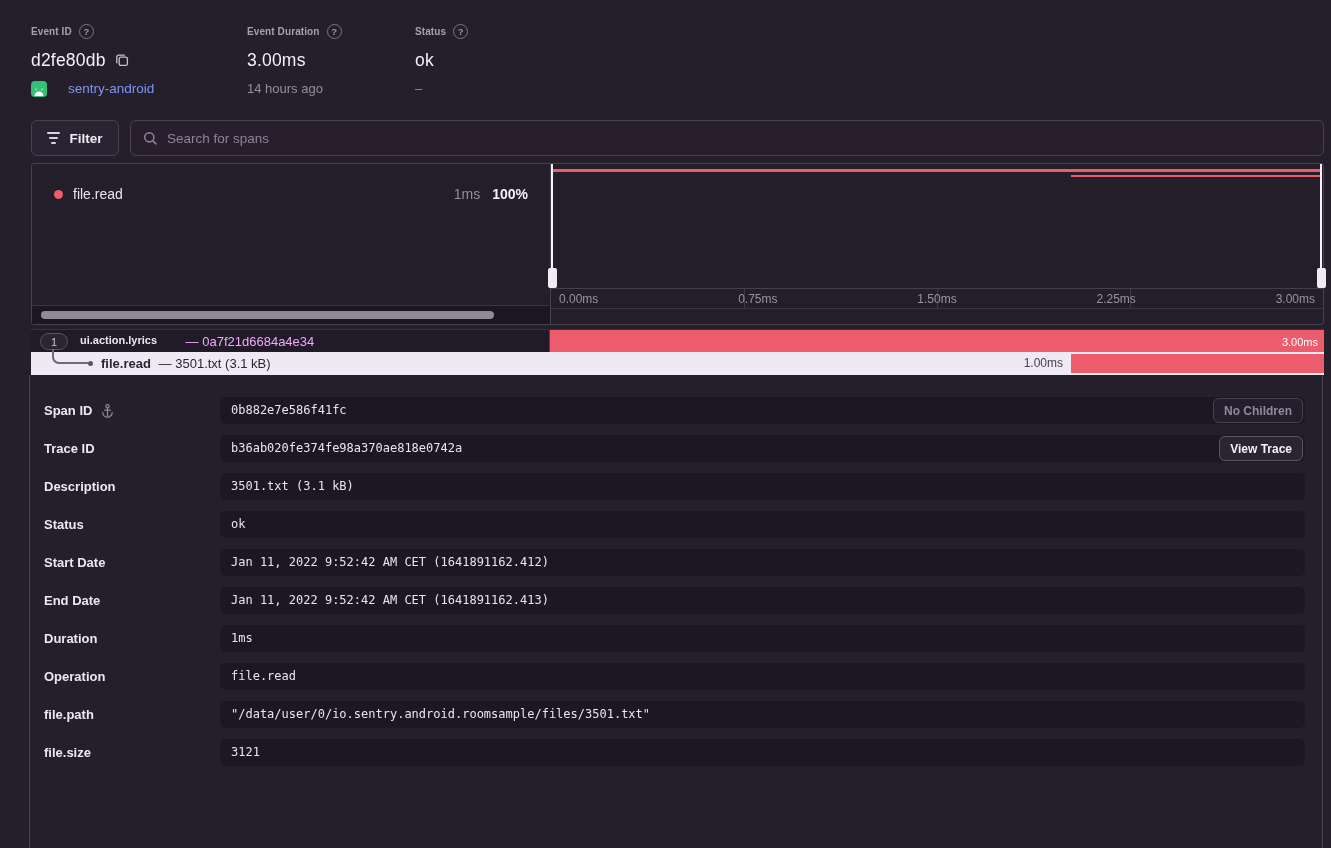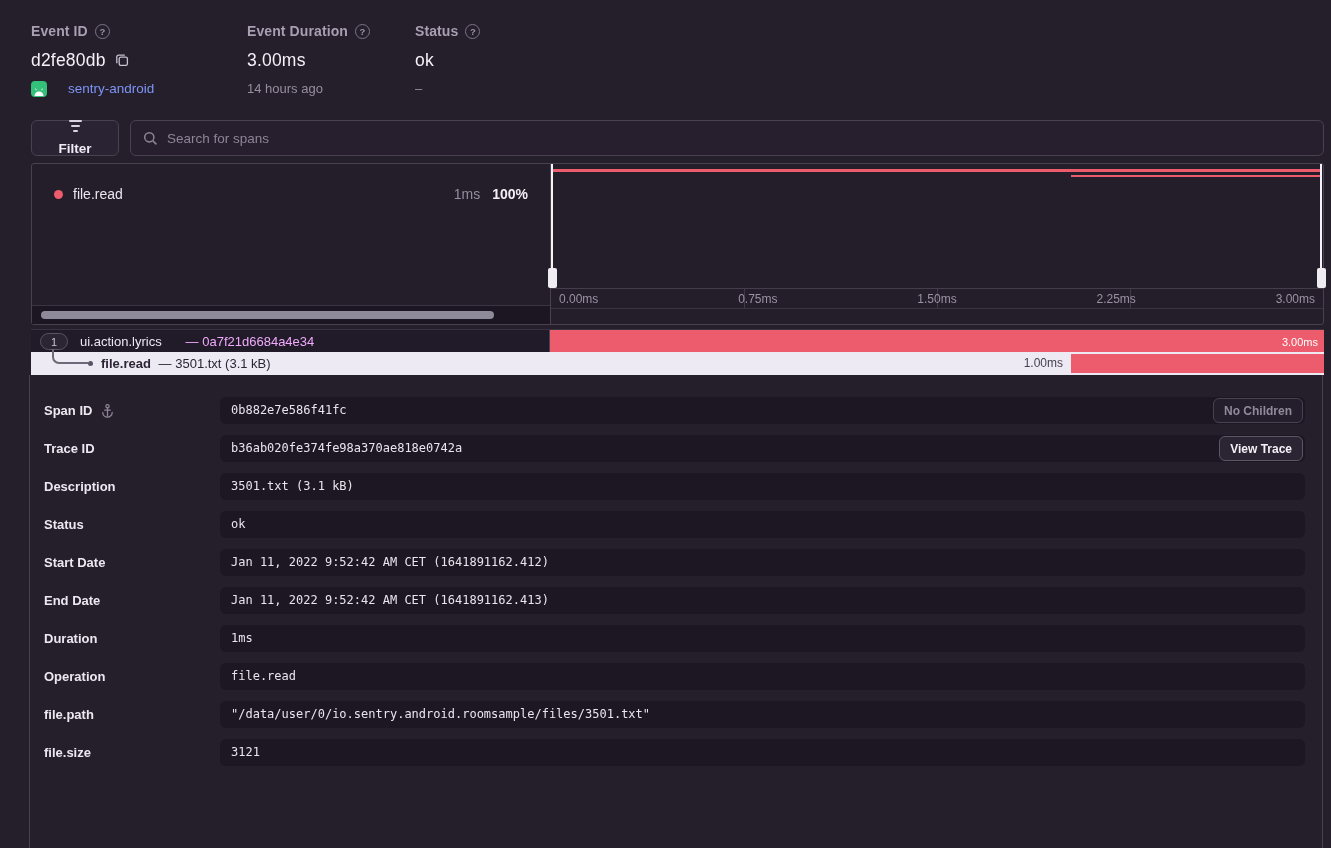--- a/index.html
+++ b/index.html
@@ -8,37 +8,37 @@
     position:relative; width:1331px; height:848px; overflow:hidden;
     background:#251e2b; font-family:"Liberation Sans", sans-serif;
     color:#eee9f3; -webkit-font-smoothing:antialiased;
   }
   .mono { font-family:"DejaVu Sans Mono","Liberation Mono",monospace; }
 
   
   .hcol { position:absolute; top:22px; }
   .hcol1 { left:31px; } .hcol2 { left:223px;margin-left:24px; } .hcol3 { left:415px; }
   .hlabel-row { display:flex; align-items:center; gap:7px; height:18px; }
-  .hlabel { font-size:14px; font-weight:700; color:#a89fb3; letter-spacing:.1px; }
+  .hlabel { font-size:10px; font-weight:700; color:#a89fb3; letter-spacing:.1px; }
   .qicon { width:15px; height:15px; border:1.2px solid #7c7488; border-radius:50%;
     display:flex; align-items:center; justify-content:center;
     font-size:9.5px; font-weight:700; color:#9b93a6; }
   .hvalue-row { display:flex; align-items:center; gap:8px; margin-top:9px; height:22px; }
   .hvalue { font-size:17.5px; color:#f4f1f8; letter-spacing:.2px; }
   .copy-btn { width:16px; height:16px; display:inline-flex; cursor:pointer; }
   .hsub-row { display:flex; align-items:flex-start; gap:21px; margin-top:10px; height:17px;
     font-size:13px; color:#968e9f; }
   .android-badge { width:16px; height:16px; border-radius:4px; background:#33c078;
     display:flex; align-items:flex-end; justify-content:center; overflow:hidden; }
   .project-link { color:#7d95f5; font-size:13.5px; text-decoration:none; cursor:pointer; }
 
   
   .filter-btn { position:absolute; left:31px; top:120px; width:88px; height:36px;
     border:1px solid #49414f; border-radius:6px; background:#2a2333;
-    display:flex; align-items:center; justify-content:center; gap:9px; cursor:pointer;flex-direction:column; }
+    display:flex; align-items:center; justify-content:center; gap:9px; cursor:pointer; }
   .filter-lines { display:flex; flex-direction:column; align-items:center; gap:3px; }
   .filter-lines i { display:block; height:2px; border-radius:1px; background:#d9d4e1; }
   .filter-lines i:nth-child(1){ width:13px; } .filter-lines i:nth-child(2){ width:9px; }
   .filter-lines i:nth-child(3){ width:5px; }
   .filter-label { font-size:13.5px; font-weight:700; color:#efebf4; }
   .search-box { position:absolute; left:130px; top:120px; width:1194px; height:36px;
     border:1px solid #49414f; border-radius:6px; background:#271f2e;
     display:flex; align-items:center; padding:0 12px; gap:9px; }
   .search-box input { flex:1; background:transparent; border:none; outline:none;
     font-size:13.5px; color:#e6e1ec; font-family:"Liberation Sans",sans-serif; }
@@ -73,21 +73,21 @@
     display:flex; align-items:center; justify-content:space-between; padding:0 8px;
     font-size:12px; color:#9a92a4; }
   .mm-tickmark { position:absolute; top:124px; width:1px; height:21px; background:#3f3847; }
 
   
   .wf-row1 { position:absolute; left:31px; top:329px; width:1293px; height:23px;
     background:#211a28; border-top:1px solid #38313f; cursor:pointer; }
   .wf-badge { position:absolute; left:9px; top:3px; width:28px; height:17px;
     border:1px solid #5b5364; border-radius:9px; background:#2b2433;
     font-size:11px; color:#c9c3d2; display:flex; align-items:center; justify-content:center; }
-  .wf-row1 .op { position:absolute; left:49px; top:4px; font-size:13px; font-weight:400; color:#ebe7f0; }
+  .wf-row1 .op { position:absolute; left:49px; top:4px; font-size:11px; font-weight:700; color:#ebe7f0; }
   .wf-row1 .desc { position:absolute; left:151px; top:4px; font-size:13px; color:#f0abfc; white-space:pre; }
   .wf-div { position:absolute; left:518px; top:0; width:1px; height:100%; background:#49414f; }
   .wf-bar1 { position:absolute; left:519px; right:0; top:0; height:23px; background:#ec5c6c;
     display:flex; align-items:center; justify-content:flex-end; padding-right:6px; }
   .wf-bar1 span { font-size:11px; color:#ffffff; }
   .wf-row2 { position:absolute; left:31px; top:352px; width:1293px; height:23px;
     background:#edeaf3; cursor:pointer; }
   .connector { position:absolute; left:21px; top:-3px; width:36px; height:15px;
     border-left:2px solid #6f6878; border-bottom:2px solid #6f6878;
     border-bottom-left-radius:7px; }

